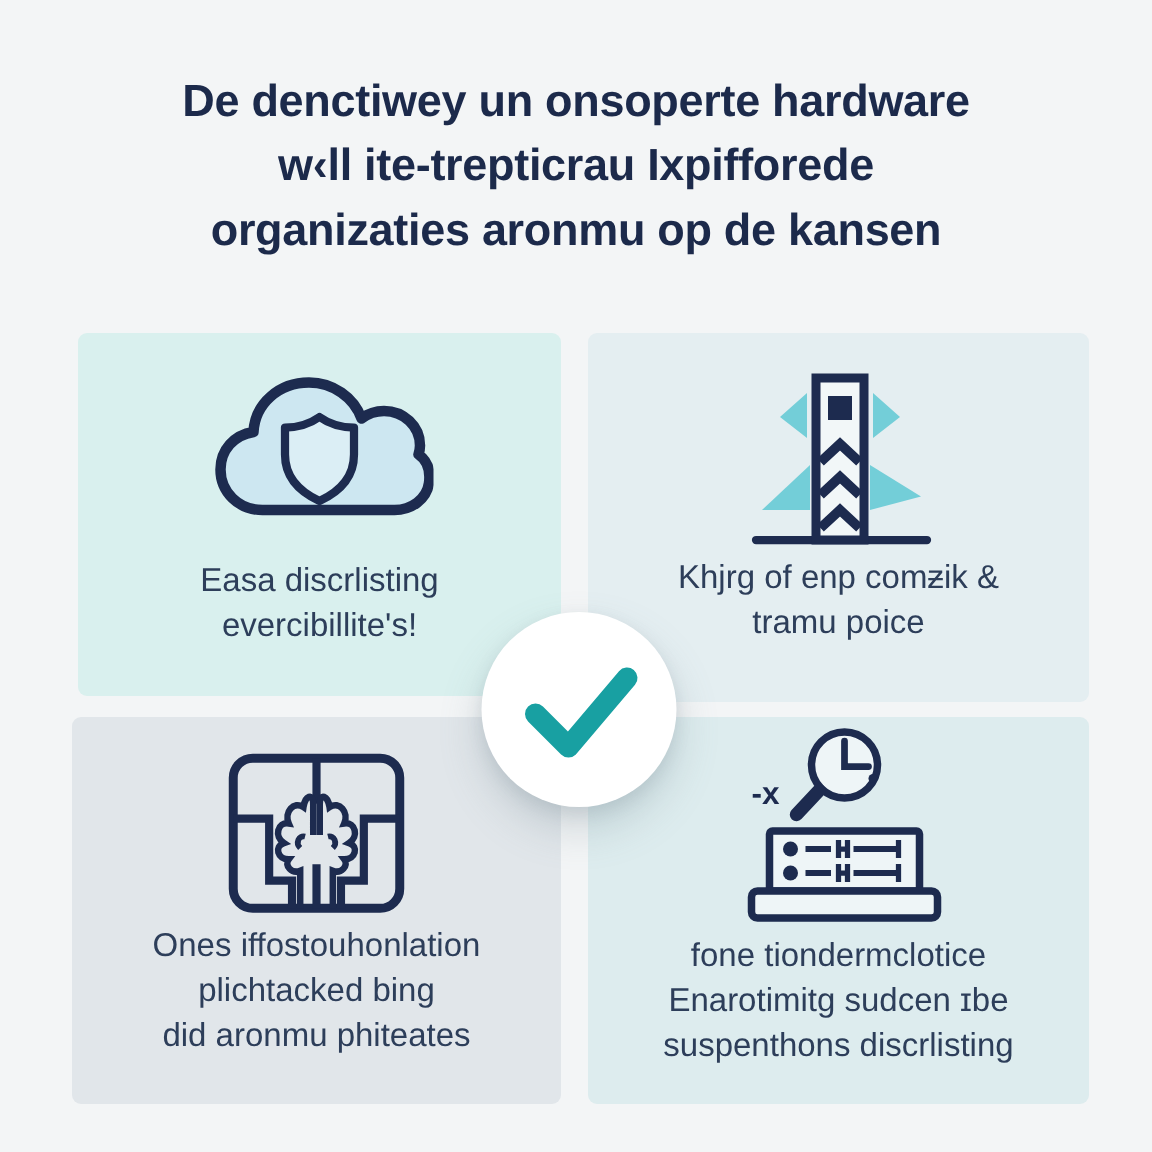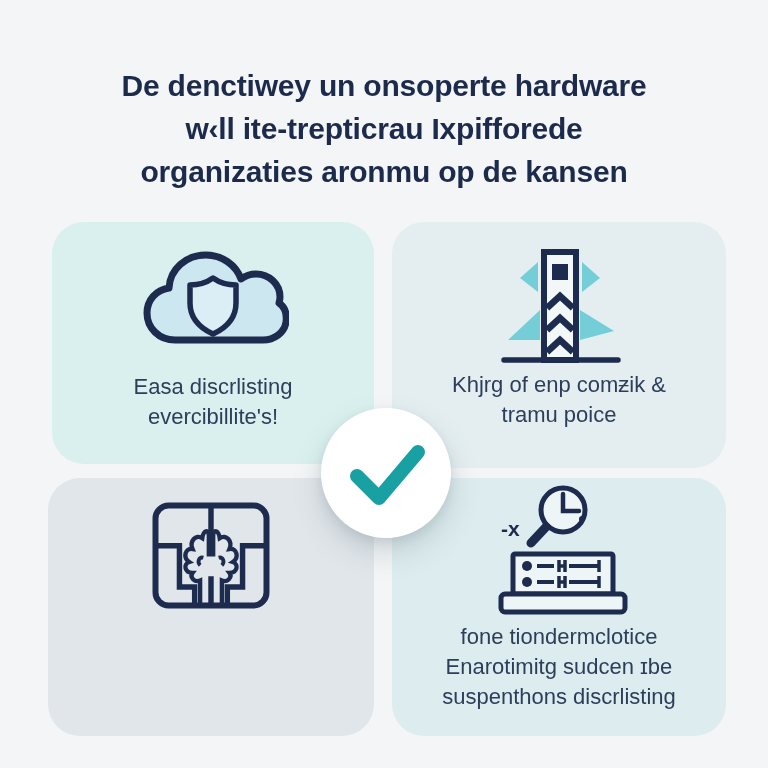--- a/index.html
+++ b/index.html
@@ -6,29 +6,29 @@
   body{
     width:768px;height:768px;
     background:#f3f5f6;
     font-family:"Liberation Sans","DejaVu Sans",sans-serif;
     overflow:hidden;
   }
   .stage{position:relative;width:768px;height:768px;background:#f3f5f6;}
 
   
   .title{
-    position:absolute;top:64px;left:0;width:768px;
+    position:absolute;top:46px;left:0;width:768px;
     text-align:center;color:#1c2a4b;
     font-weight:700;font-size:30px;line-height:43px;
     letter-spacing:-0.2px;
   }
 
   
   .card{
-    position:absolute;border-radius:32px;
+    position:absolute;border-radius:6px;
     display:flex;flex-direction:column;align-items:center;
   }
   .card.tl{left:52px; top:222px; width:322px; height:242px; background:#d9f0ee;}
   .card.tr{left:392px;top:222px; width:334px; height:246px; background:#e4eef1;}
   .card.bl{left:48px; top:478px; width:326px; height:258px; background:#e1e6ea;}
   .card.br{left:392px;top:478px; width:334px; height:258px; background:#ddecee;}
 
   .card-caption{
     text-align:center;color:#2d3e5a;
     font-size:22px;line-height:30px;font-weight:500;
@@ -107,20 +107,25 @@
           <path d="M46 97 V74 C41 76 36 71 39 67 C32 67 30 59 36 57 C30 53 32 44 39 45 C36 38 42 31 48 35 C49 28 54 26 54 33 V52" stroke-width="4"></path>
           <path d="M46 60 C43 57 45 52 49 53" stroke-width="3.5"></path>
         </g>
         <g stroke="#1d2b4f" fill="none" transform="matrix(-1,0,0,1,112,0)">
           <path d="M5 42 H27 V80 H41 V97" stroke-width="5"></path>
           <path d="M46 97 V74 C41 76 36 71 39 67 C32 67 30 59 36 57 C30 53 32 44 39 45 C36 38 42 31 48 35 C49 28 54 26 54 33 V52" stroke-width="4"></path>
           <path d="M46 60 C43 57 45 52 49 53" stroke-width="3.5"></path>
         </g>
       </svg>
     </div>
+    <div class="card-caption" style="margin-top:4px;">
+      <div>Ones iffostouhonlation</div>
+      <div>plichtacked bing</div>
+      <div>did aronmu phiteates</div>
+    </div>
   </section>
 
   <section class="card br">
     <div class="icon-wrap">
       <svg width="160" height="140" viewBox="0 0 160 140">
         <text x="22" y="56">-x</text>
         <circle cx="84" cy="30" r="22" fill="#eef5f7" stroke="#1d2b4f" stroke-width="5"></circle>
         <path d="M84 14 V31 H100" fill="none" stroke="#1d2b4f" stroke-width="4.5" stroke-linecap="round"></path>
         <circle cx="103" cy="39" r="3" fill="#1d2b4f"></circle>
         <line x1="67" y1="47" x2="52" y2="63" stroke="#1d2b4f" stroke-width="9" stroke-linecap="round"></line>

